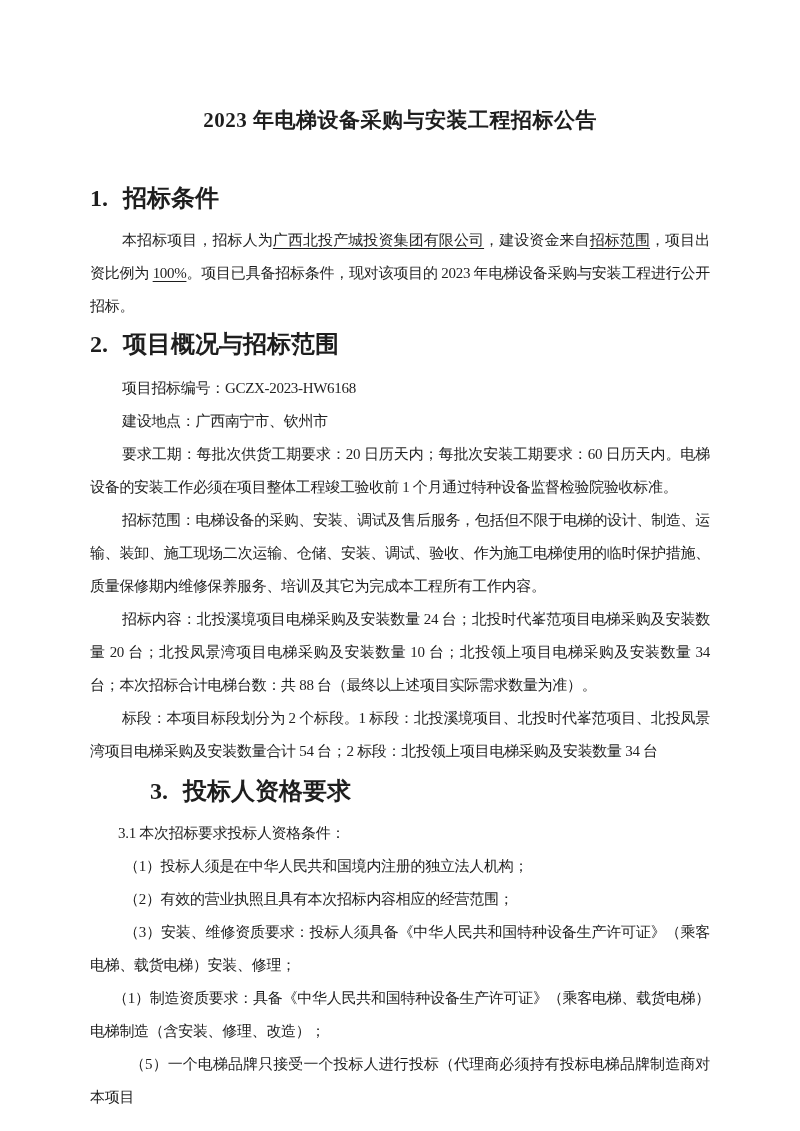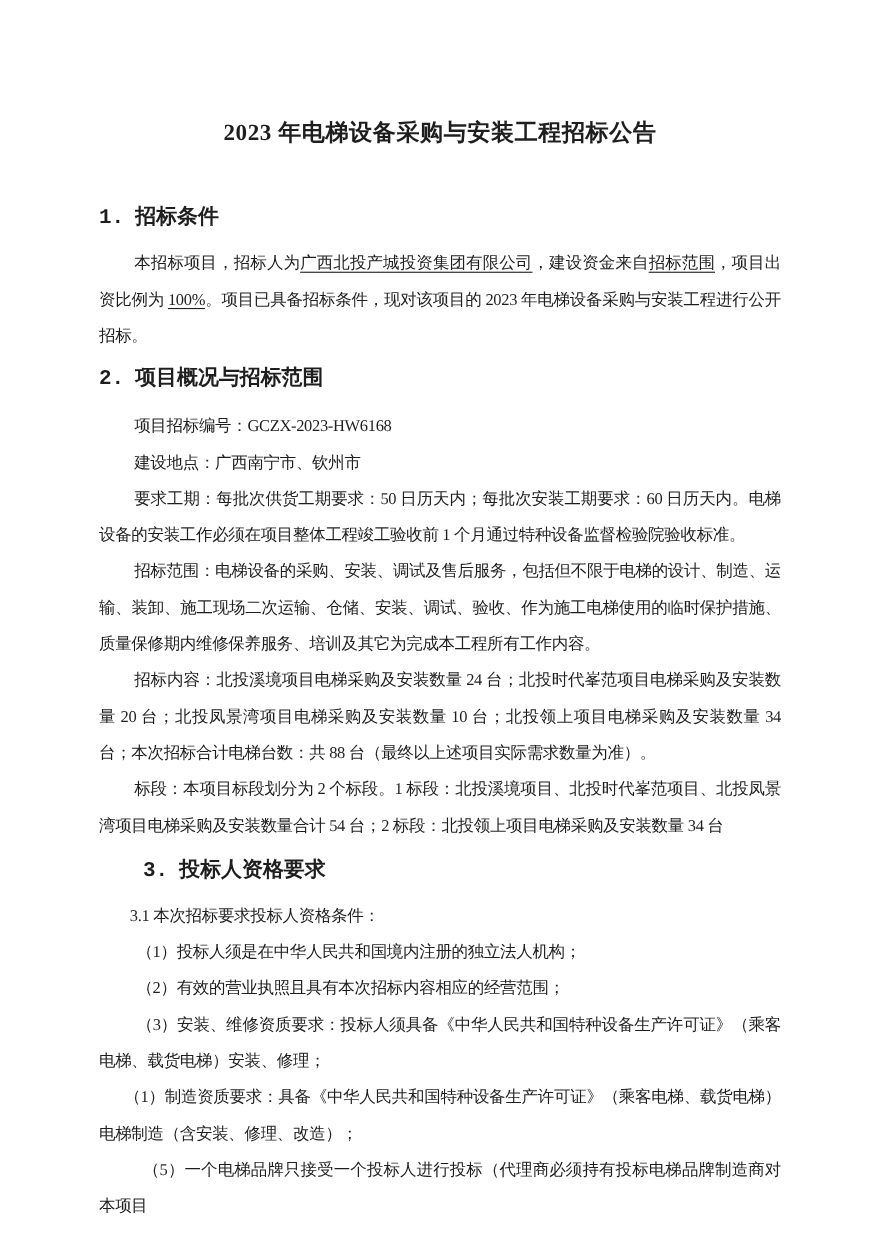--- a/index.html
+++ b/index.html
@@ -17,32 +17,31 @@
   }
   .doc-title {
     padding-top: 106px;
     text-align: center;
     font-size: 21px;
     line-height: 28px;
     font-weight: bold;
     letter-spacing: 0.5px;
   }
   .sec-heading {
-    font-size: 19px;
+    font-size: 24px;
     line-height: 25px;
     font-weight: bold;
-    font-family: Liberation Mono, monospace;
   }
   .sec-heading .num {
     display: inline-block;
     min-width: 33px;
   }
   .h1 { margin-top: 52px; }
   .h2 { margin-top: 9px; }
-  .h3 { margin-top: 11px; margin-left: 40px; }
+  .h3 { margin-top: 11px; margin-left: 60px; }
   .body-p {
     font-size: 15px;
     line-height: 33px;
     text-align: justify;
     letter-spacing: -0.3px;
   }
   .intro-block { margin-top: 13px; }
   .s2-block { margin-top: 15px; }
   .s3-block { margin-top: 13px; }
   .ind-32 { text-indent: 32px; }
@@ -67,21 +66,21 @@
     <p class="body-p ind-32"><span>本招标项目，招标人为</span><span class="u">广西北投产城投资集团有限公司</span><span>，建设资金来自</span><span class="u">招标范围</span><span>，项目出资比例为 </span><span class="u">100%</span><span>。项目已具备招标条件，现对该项目的 2023 年电梯设备采购与安装工程进行公开招标。</span></p>
   </div>
 
   <div class="sec-heading h2">
     <span class="num">2.</span><span>项目概况与招标范围</span>
   </div>
 
   <div class="s2-block">
     <p class="body-p ind-32">项目招标编号：GCZX-2023-HW6168</p>
     <p class="body-p ind-32">建设地点：广西南宁市、钦州市</p>
-    <p class="body-p ind-32">要求工期：每批次供货工期要求：50 日历天内；每批次安装工期要求：60 日历天内。电梯设备的安装工作必须在项目整体工程竣工验收前 1 个月通过特种设备监督检验院验收标准。</p>
+    <p class="body-p ind-32">要求工期：每批次供货工期要求：20 日历天内；每批次安装工期要求：60 日历天内。电梯设备的安装工作必须在项目整体工程竣工验收前 1 个月通过特种设备监督检验院验收标准。</p>
     <p class="body-p ind-32">招标范围：电梯设备的采购、安装、调试及售后服务，包括但不限于电梯的设计、制造、运输、装卸、施工现场二次运输、仓储、安装、调试、验收、作为施工电梯使用的临时保护措施、质量保修期内维修保养服务、培训及其它为完成本工程所有工作内容。</p>
     <p class="body-p ind-32">招标内容：北投溪境项目电梯采购及安装数量 24 台；北投时代峯范项目电梯采购及安装数量 20 台；北投凤景湾项目电梯采购及安装数量 10 台；北投领上项目电梯采购及安装数量 34 台；本次招标合计电梯台数：共 88 台（最终以上述项目实际需求数量为准）。</p>
     <p class="body-p ind-32">标段：本项目标段划分为 2 个标段。1 标段：北投溪境项目、北投时代峯范项目、北投凤景湾项目电梯采购及安装数量合计 54 台；2 标段：北投领上项目电梯采购及安装数量 34 台</p>
   </div>
 
   <div class="sec-heading h3">
     <span class="num">3.</span><span>投标人资格要求</span>
   </div>
 
   <div class="s3-block">

